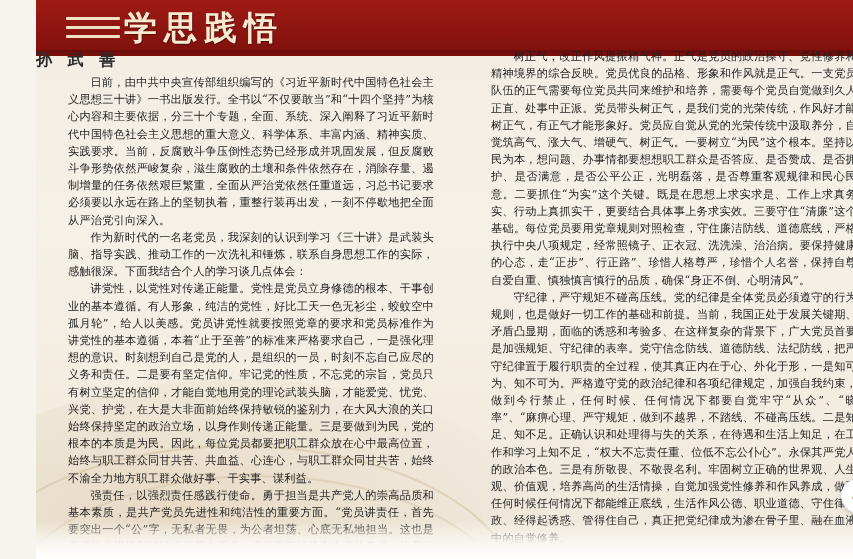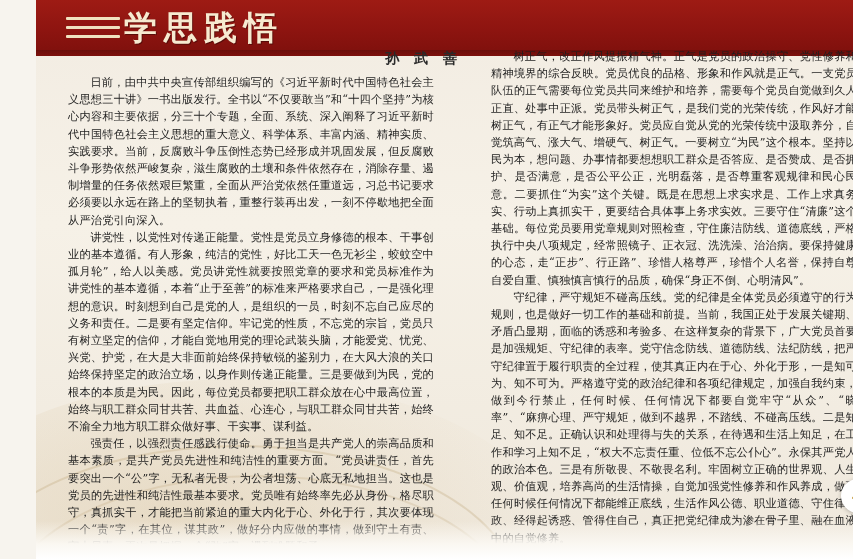--- a/index.html
+++ b/index.html
@@ -87,23 +87,23 @@
     position: absolute;
     left: 0; bottom: 0;
     width: 853px; height: 38px;
     background: linear-gradient(180deg, rgba(247,244,238,0) 0%, #faf7f1 60%, #ffffff 100%);
   }
   
   .byline {
     position: absolute;
     left: 0; top: 50px;
     width: 426px;
-    text-align: right;
+    text-align: left;
     font-family: "DejaVu Serif", "Liberation Serif", serif;
-    font-size: 14px;
+    font-size: 16px;
     font-weight: bold;
     letter-spacing: 5px;
     color: #2a2a2a;
   }
   .col {
     position: absolute;
     top: 74px;
     width: 366px;
     font-family: "DejaVu Serif", "Liberation Serif", serif;
     font-size: 11.2px;
@@ -149,20 +149,21 @@
   </div>
 
   <div class="wave wave1"></div>
   <div class="wave wave2"></div>
   <div class="wave wave3"></div>
 
   <div class="byline">孙 武 善</div>
 
   <div class="col col-left">
     <p>日前，由中共中央宣传部组织编写的《习近平新时代中国特色社会主义思想三十讲》一书出版发行。全书以“不仅要敢当”和“十四个坚持”为核心内容和主要依据，分三十个专题，全面、系统、深入阐释了习近平新时代中国特色社会主义思想的重大意义、科学体系、丰富内涵、精神实质、实践要求。当前，反腐败斗争压倒性态势已经形成并巩固发展，但反腐败斗争形势依然严峻复杂，滋生腐败的土壤和条件依然存在，消除存量、遏制增量的任务依然艰巨繁重，全面从严治党依然任重道远，习总书记要求必须要以永远在路上的坚韧执着，重整行装再出发，一刻不停歇地把全面从严治党引向深入。</p>
+    <p>作为新时代的一名老党员，我深刻的认识到学习《三十讲》是武装头脑、指导实践、推动工作的一次洗礼和锤炼，联系自身思想工作的实际，感触很深。下面我结合个人的学习谈几点体会：</p>
     <p>讲党性，以党性对传递正能量。党性是党员立身修德的根本、干事创业的基本遵循。有人形象，纯洁的党性，好比工天一色无衫尘，蛟蚊空中孤月轮”，给人以美感。党员讲党性就要按照党章的要求和党员标准作为讲党性的基本遵循，本着“止于至善”的标准来严格要求自己，一是强化理想的意识。时刻想到自己是党的人，是组织的一员，时刻不忘自己应尽的义务和责任。二是要有坚定信仰。牢记党的性质，不忘党的宗旨，党员只有树立坚定的信仰，才能自觉地用党的理论武装头脑，才能爱党、忧党、兴党、护党，在大是大非面前始终保持敏锐的鉴别力，在大风大浪的关口始终保持坚定的政治立场，以身作则传递正能量。三是要做到为民，党的根本的本质是为民。因此，每位党员都要把职工群众放在心中最高位置，始终与职工群众同甘共苦、共血益、心连心，与职工群众同甘共苦，始终不渝全力地方职工群众做好事、干实事、谋利益。</p>
     <p>强责任，以强烈责任感践行使命。勇于担当是共产党人的崇高品质和基本素质，是共产党员先进性和纯洁性的重要方面。“党员讲责任，首先要突出一个“公”字，无私者无畏，为公者坦荡、心底无私地担当。这也是党员的先进性和纯洁性最基本要求。党员唯有始终率先必从身份，格尽职守，真抓实干，才能把当前紧迫的重大内化于心、外化于行，其次要体现一个“责”字，在其位，谋其政”，做好分内应做的事情，做到守土有责、守土尽责。再次是把握一个“敢”字，遇到难题和矛</p>
   </div>
 
   <div class="col col-right">
     <p>树正气，改正作风提振精气神。正气是党员的政治操守、党性修养和精神境界的综合反映。党员优良的品格、形象和作风就是正气。一支党员队伍的正气需要每位党员共同来维护和培养，需要每个党员自觉做到久人正直、处事中正派。党员带头树正气，是我们党的光荣传统，作风好才能树正气，有正气才能形象好。党员应自觉从党的光荣传统中汲取养分，自觉筑高气、涨大气、增硬气、树正气。一要树立“为民”这个根本。坚持以民为本，想问题、办事情都要想想职工群众是否答应、是否赞成、是否拥护、是否满意，是否公平公正，光明磊落，是否尊重客观规律和民心民意。二要抓住“为实”这个关键。既是在思想上求实求是、工作上求真务实、行动上真抓实干，更要结合具体事上务求实效。三要守住“清廉”这个基础。每位党员要用党章规则对照检查，守住廉洁防线、道德底线，严格执行中央八项规定，经常照镜子、正衣冠、洗洗澡、治治病。要保持健康的心态，走“正步”、行正路”、珍惜人格尊严，珍惜个人名誉，保持自尊自爱自重、慎独慎言慎行的品质，确保“身正不倒、心明清风”。</p>
     <p>守纪律，严守规矩不碰高压线。党的纪律是全体党员必须遵守的行为规则，也是做好一切工作的基础和前提。当前，我国正处于发展关键期、矛盾凸显期，面临的诱惑和考验多、在这样复杂的背景下，广大党员首要是加强规矩、守纪律的表率。党守信念防线、道德防线、法纪防线，把严守纪律置于履行职责的全过程，使其真正内在于心、外化于形，一是知可为、知不可为。严格遵守党的政治纪律和各项纪律规定，加强自我约束，做到今行禁止，任何时候、任何情况下都要自觉牢守“从众”、“晓率”、“麻痹心理、严守规矩，做到不越界，不踏线、不碰高压线。二是知足、知不足。正确认识和处理得与失的关系，在待遇和生活上知足，在工作和学习上知不足，“权大不忘责任重、位低不忘公仆心”。永保其严党人的政治本色。三是有所敬畏、不敬畏名利。牢固树立正确的世界观、人生观、价值观，培养高尚的生活情操，自觉加强党性修养和作风养成，做到任何时候任何情况下都能维正底线，生活作风公德、职业道德、守住律清政、经得起诱惑、管得住自己，真正把党纪律成为渗在骨子里、融在血液中的自觉修养。</p>
   </div>
 
   <div class="footer-bar"></div>

